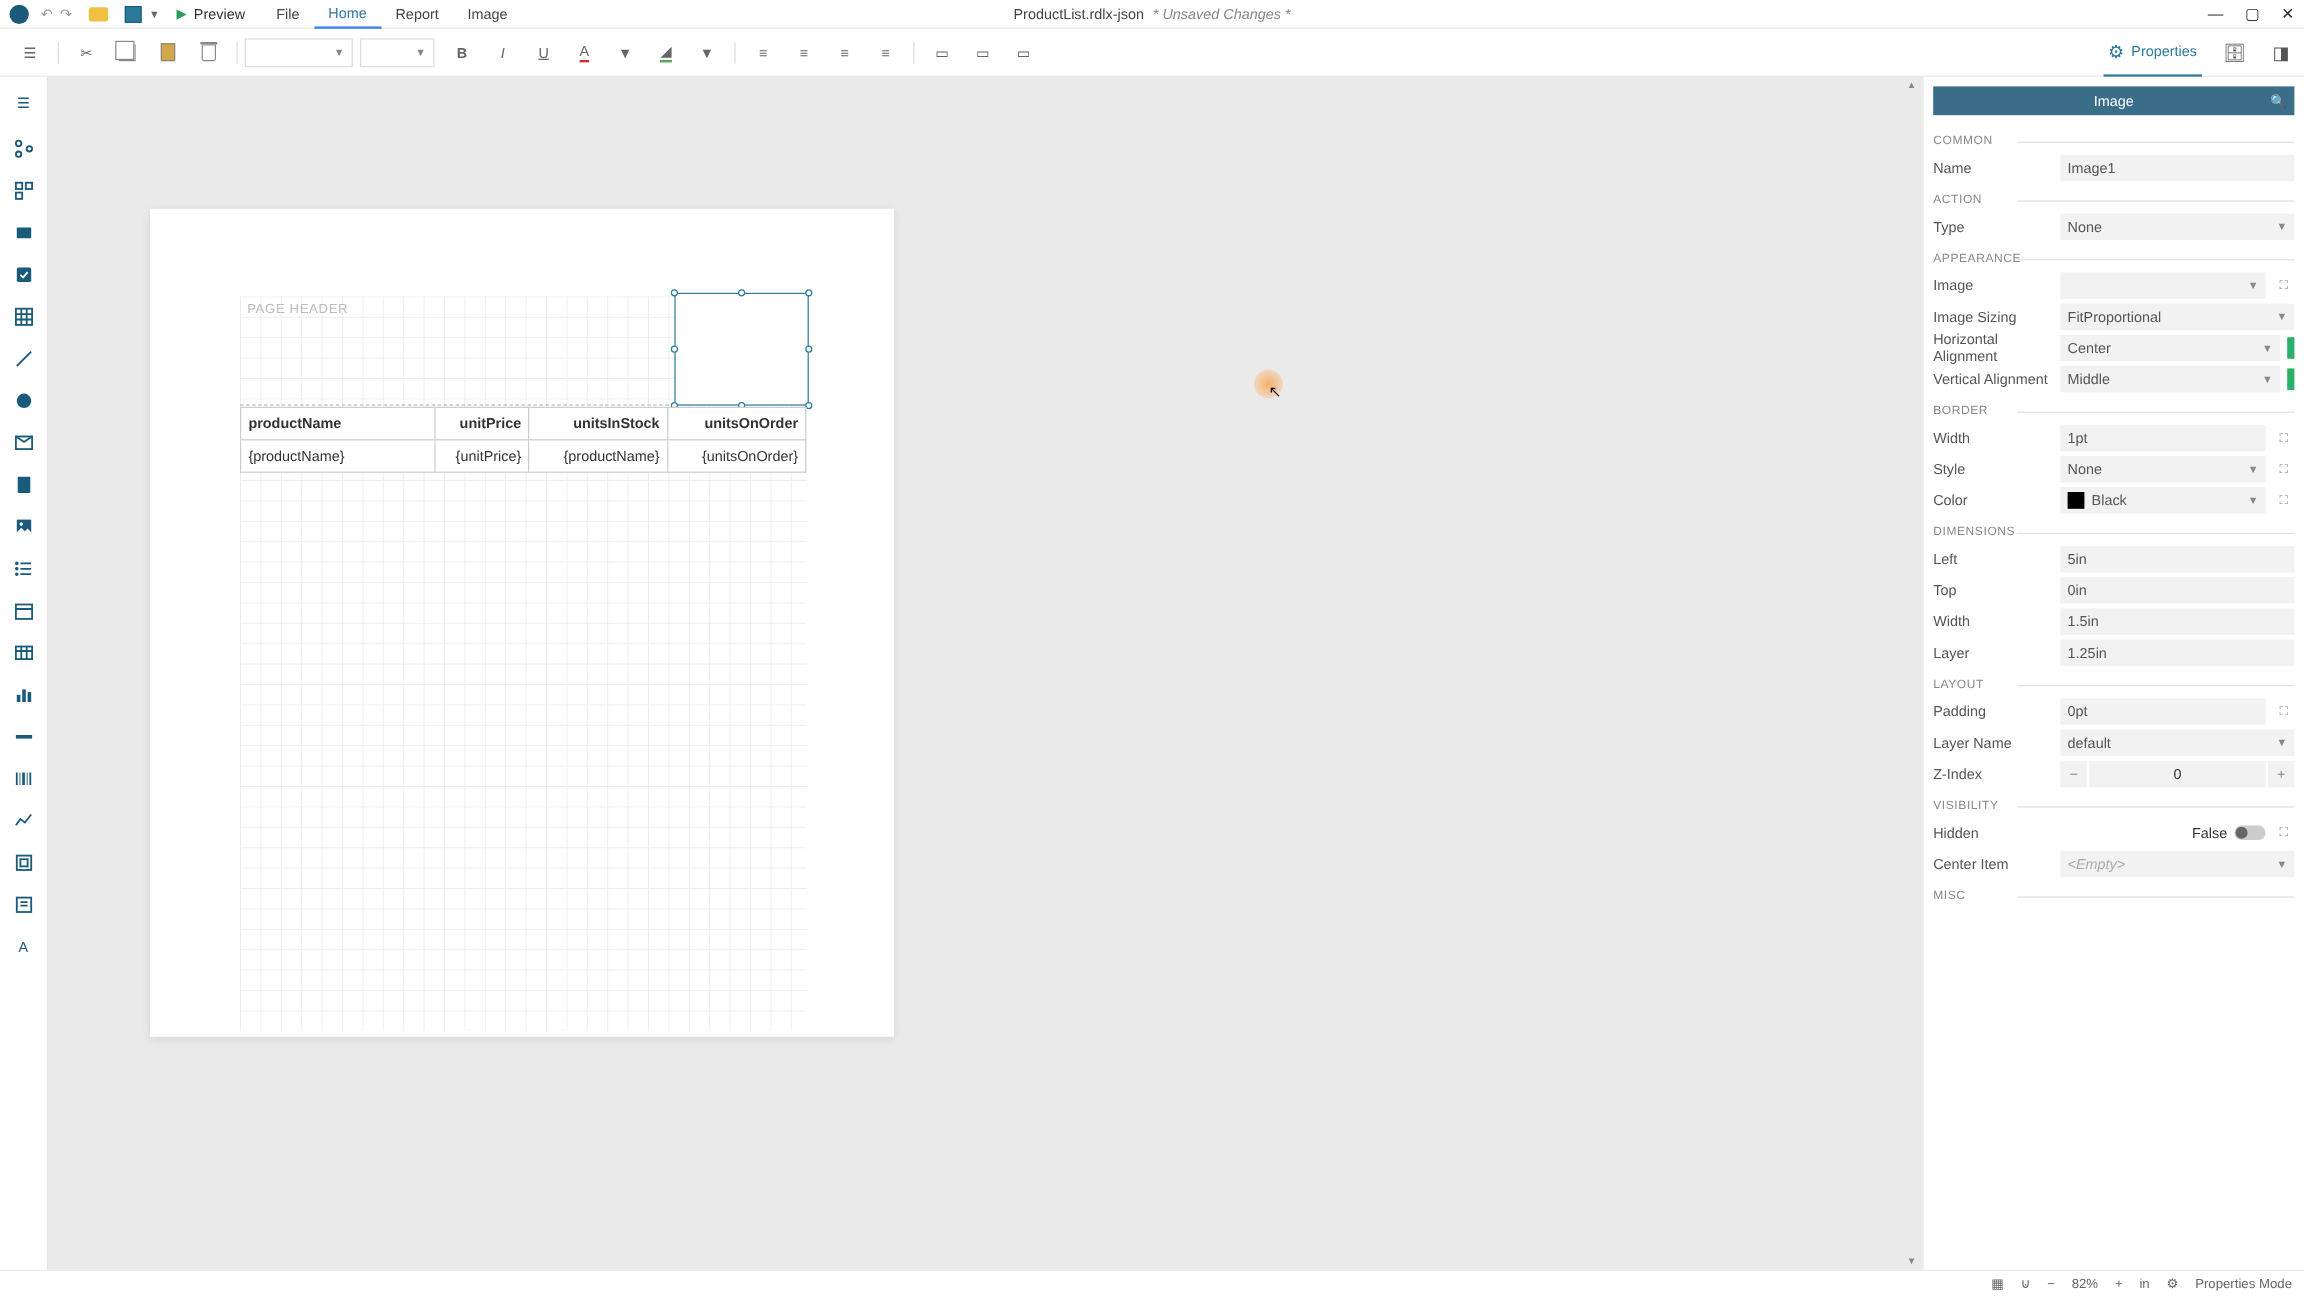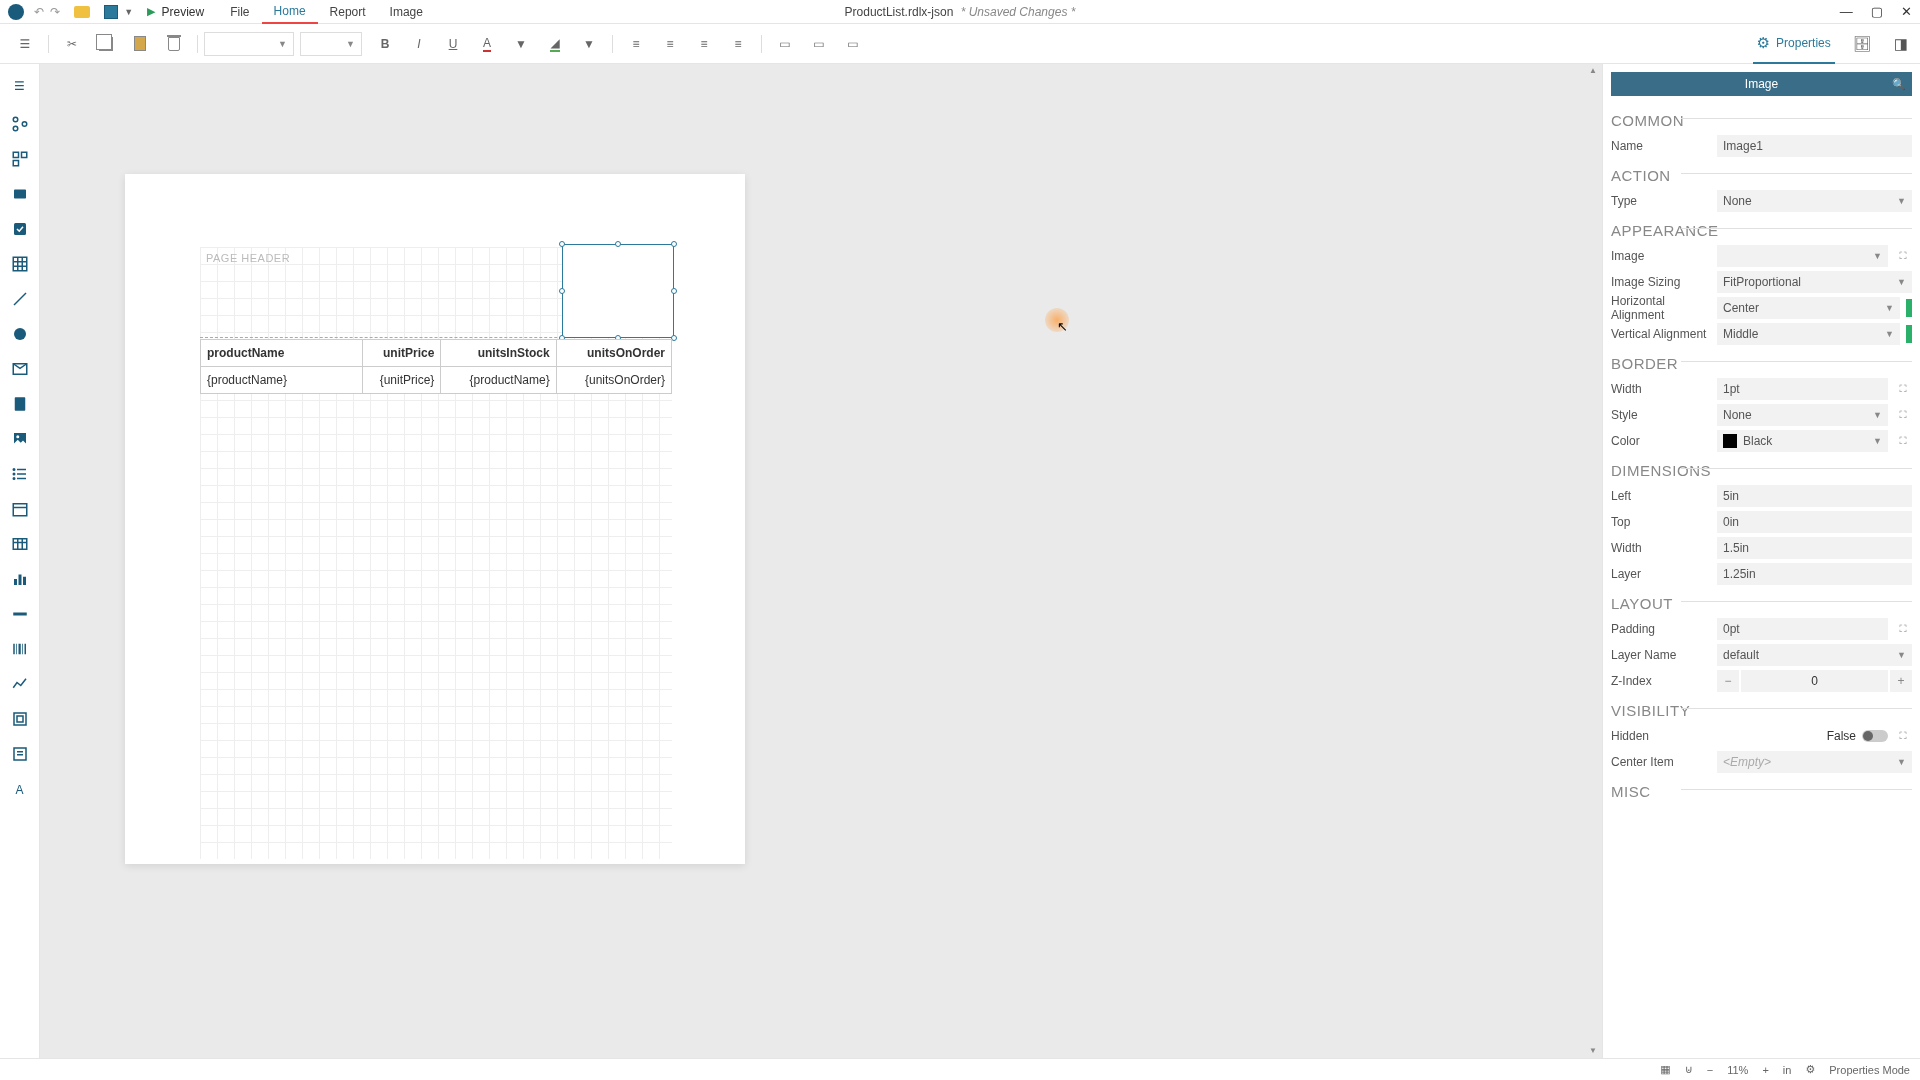--- a/index.html
+++ b/index.html
@@ -10,21 +10,21 @@
 .top-menu .app-icon { width: 16px; height: 16px; background: #1a5a7a; border-radius: 50%; margin-right: 10px; }
 .top-menu .history-icons { display: flex; gap: 6px; margin-right: 14px; }
 .top-menu .history-icons span { color: #999; font-size: 12px; cursor: pointer; }
 .top-menu .folder-icon { width: 16px; height: 12px; background: #f0c040; border-radius: 2px; margin-right: 14px; }
 .top-menu .save-group { display: flex; align-items: center; gap: 6px; margin-right: 14px; }
 .top-menu .save-icon { width: 14px; height: 14px; background: #2b7a9b; border: 1px solid #1a5a7a; }
 .top-menu .caret { color: #666; font-size: 9px; }
 .top-menu .preview-group { display: flex; align-items: center; gap: 6px; margin-right: 14px; }
 .top-menu .play-icon { color: #2b9b5a; font-size: 11px; }
 .top-menu .menu-item { padding: 4px 12px; cursor: pointer; color: #444; }
-.top-menu .menu-item.active { color: #2b7a9b; border-bottom: 2px solid #ef4444; }
+.top-menu .menu-item.active { color: #2b7a9b; border-bottom: 2px solid #3b82f6; }
 .top-menu .doc-title { position: absolute; left: 50%; transform: translateX(-50%); color: #444; }
 .top-menu .doc-status { font-style: italic; color: #888; margin-left: 4px; }
 .top-menu .window-controls { margin-left: auto; display: flex; gap: 18px; }
 .top-menu .window-controls span { color: #333; cursor: pointer; font-size: 13px; }
 
 
 .toolbar { height: 40px; display: flex; align-items: center; padding: 0 8px; background: #fff; border-bottom: 1px solid #e5e5e5; }
 .toolbar .tool-btn { width: 28px; height: 28px; display: flex; align-items: center; justify-content: center; cursor: pointer; color: #666; margin: 0 3px; }
 .toolbar .tool-sep { width: 1px; height: 18px; background: #ddd; margin: 0 6px; }
 .toolbar .combo { width: 90px; height: 24px; border: 1px solid #ddd; margin-right: 6px; display: flex; align-items: center; justify-content: flex-end; padding: 0 6px; }
@@ -70,21 +70,21 @@
 .data-table th:nth-child(4), .data-table td:nth-child(4) { text-align: right; width: 118px; }
 
 .cursor-marker { position: absolute; left: 1005px; top: 244px; width: 24px; height: 24px; border-radius: 50%; background: radial-gradient(circle, rgba(255,150,50,0.7), rgba(255,150,50,0)); pointer-events: none; }
 .cursor-arrow { position: absolute; left: 1017px; top: 255px; font-size: 13px; color: #000; pointer-events: none; }
 
 
 .props { width: 318px; background: #fff; border-left: 1px solid #e5e5e5; overflow-y: auto; }
 .props-header { height: 24px; background: #3a6d87; color: #fff; display: flex; align-items: center; justify-content: center; margin: 8px; position: relative; }
 .props-header .search-btn { position: absolute; right: 6px; color: #fff; font-size: 11px; }
 .props-section { padding: 0 8px; }
-.props-section-title { color: #888; font-size: 15px; letter-spacing: 0.5px; padding: 8px 0 4px; position: relative; }
+.props-section-title { color: #888; font-size: 10px; letter-spacing: 0.5px; padding: 8px 0 4px; position: relative; }
 .props-section-title::after { content: ''; position: absolute; left: 70px; right: 0; top: 14px; height: 1px; background: #e0e0e0; }
 .props-row { display: flex; align-items: center; height: 26px; gap: 6px; }
 .props-label { width: 100px; color: #555; flex-shrink: 0; }
 .props-value { flex: 1; height: 22px; background: #f2f2f2; display: flex; align-items: center; padding: 0 6px; color: #555; position: relative; }
 .props-value .caret { margin-left: auto; color: #888; font-size: 9px; }
 .props-expand { width: 18px; height: 18px; display: flex; align-items: center; justify-content: center; color: #888; cursor: pointer; font-size: 10px; }
 .props-accent { width: 6px; height: 18px; background: #2bb06a; }
 .props-swatch { width: 14px; height: 14px; background: #000; margin-right: 6px; }
 .props-stepper { display: flex; align-items: center; flex: 1; }
 .props-stepper .step-btn { width: 22px; height: 22px; background: #f2f2f2; display: flex; align-items: center; justify-content: center; cursor: pointer; color: #888; }
@@ -521,18 +521,18 @@
 
       <div class="props-section-title">MISC</div>
     </div>
   </div>
 </div>
 
 <div class="statusbar">
   <span class="sb-btn">▦</span>
   <span class="sb-btn">⊍</span>
   <span class="sb-btn">−</span>
-  <span>11%</span>
+  <span>82%</span>
   <span class="sb-btn">+</span>
   <span>in</span>
   <span class="sb-btn">⚙</span>
   <span>Properties Mode</span>
 </div>
 
 </body></html>

